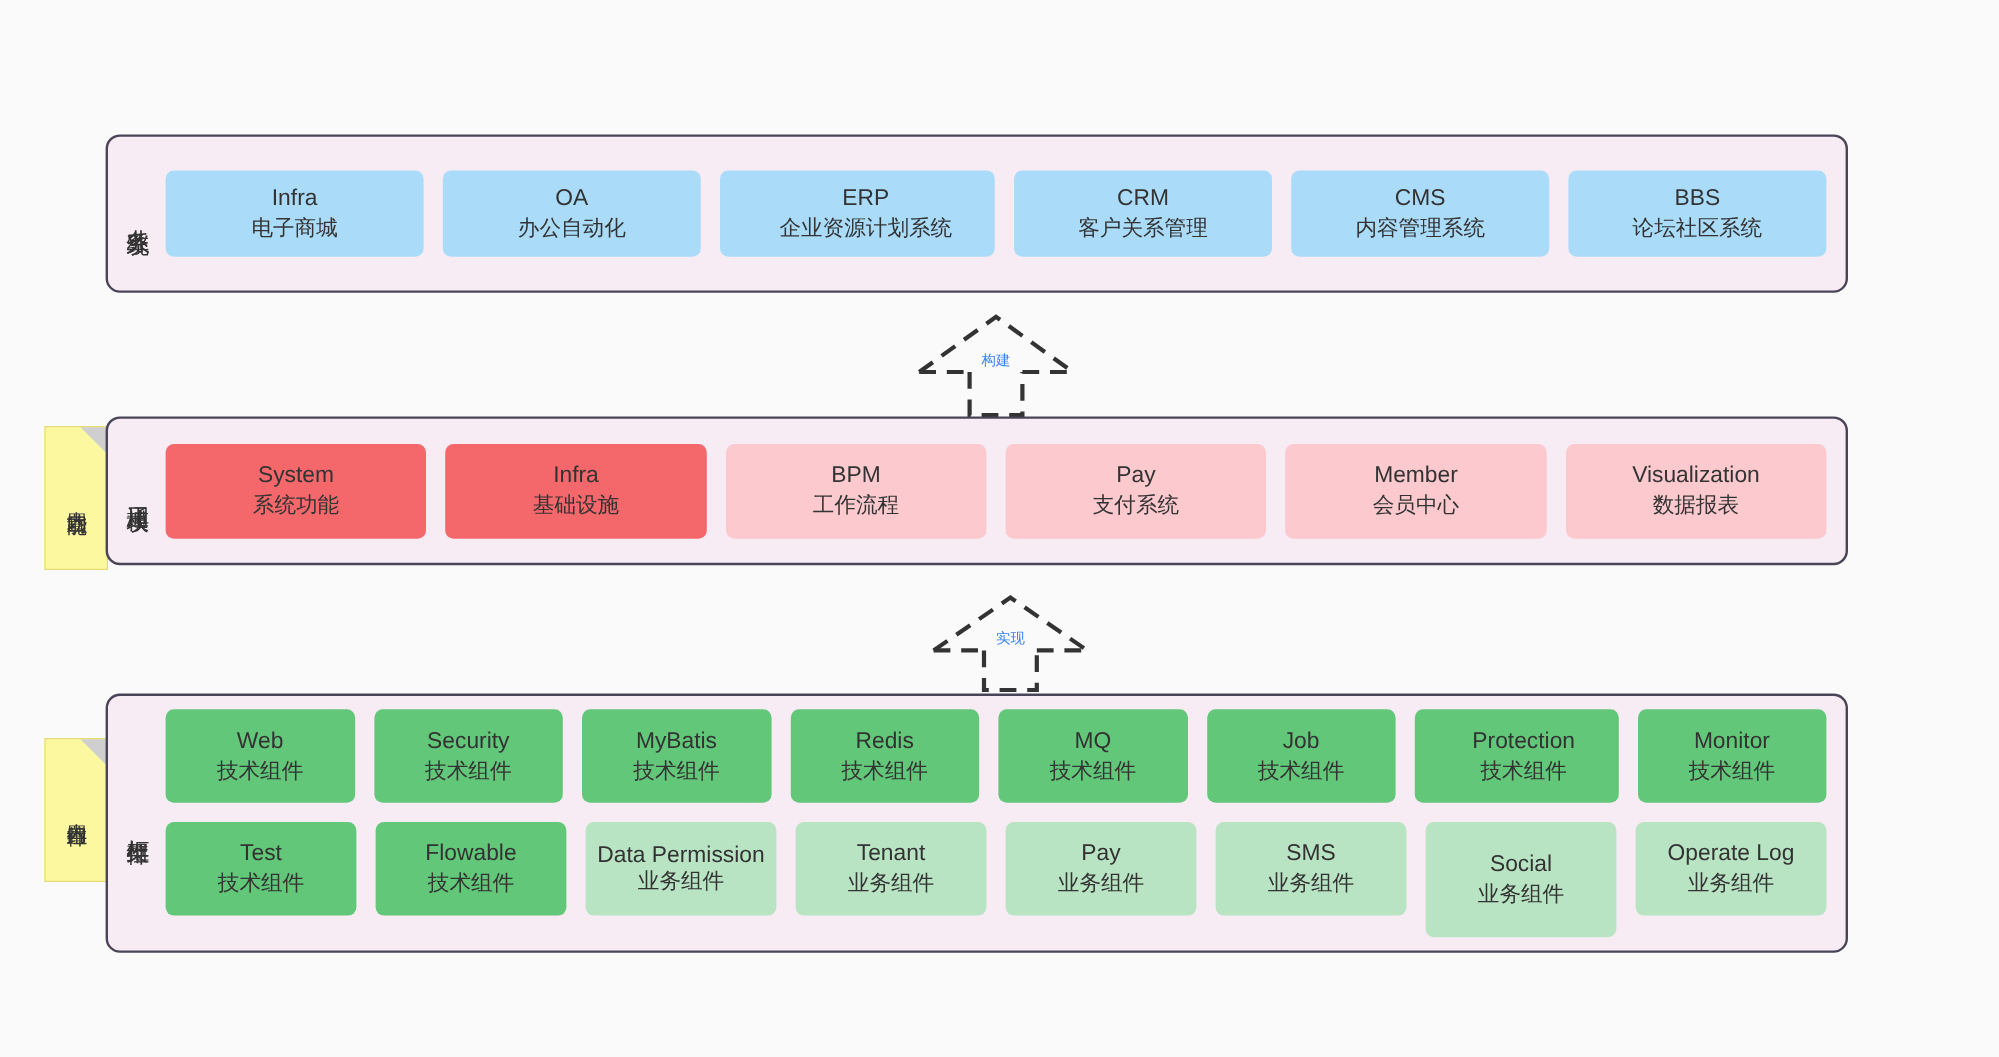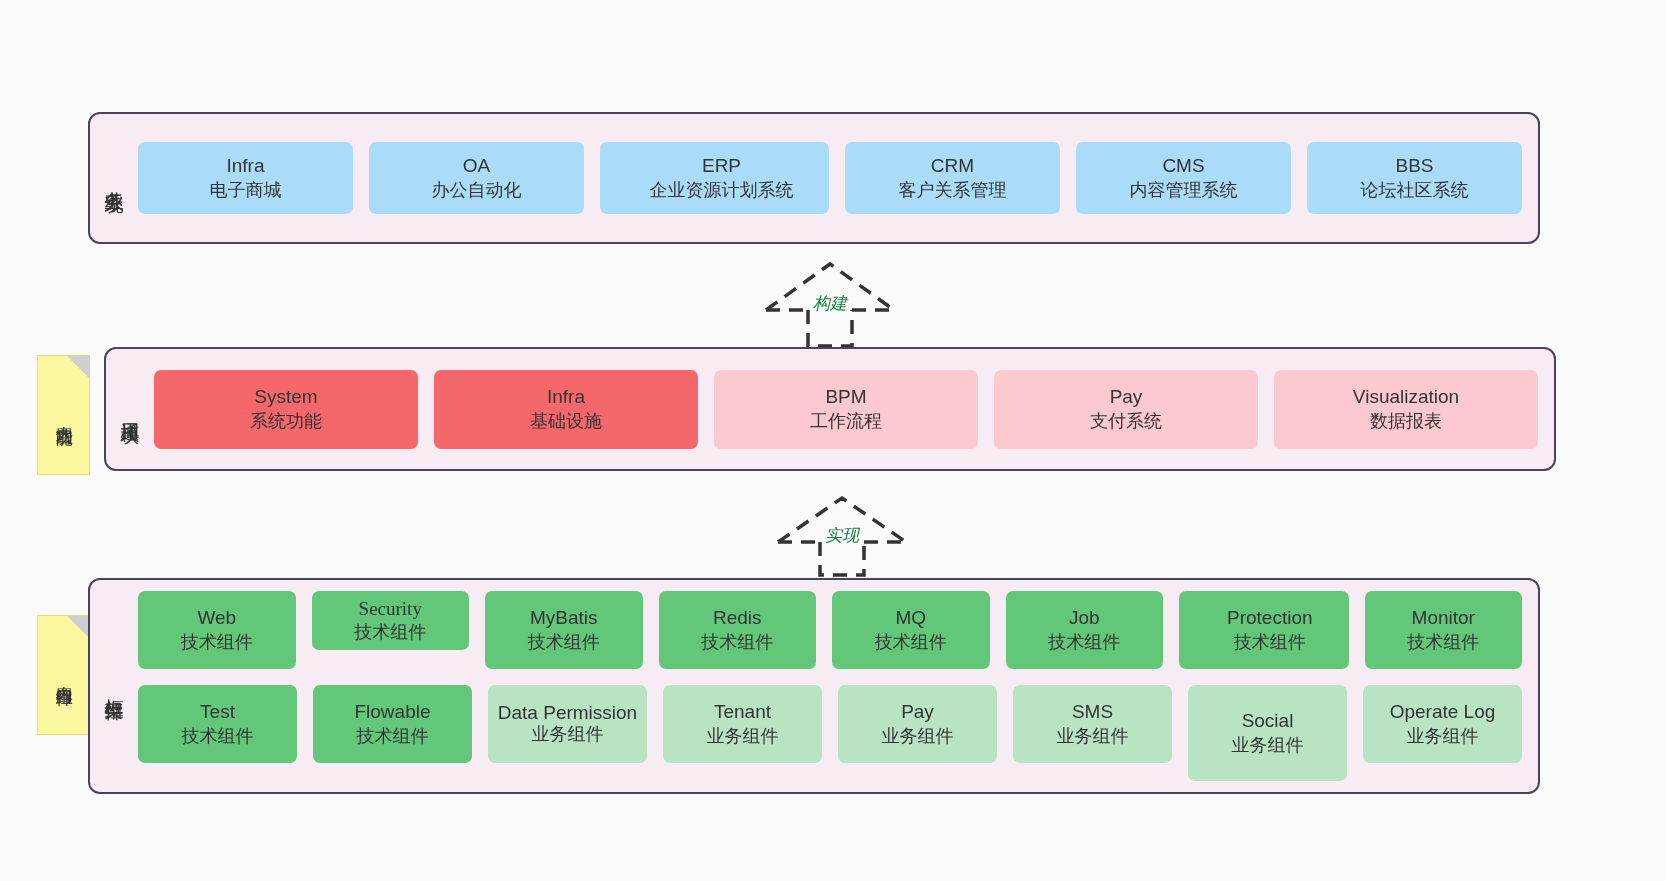--- a/index.html
+++ b/index.html
@@ -127,26 +127,25 @@
 
   
   .connector {
     position: absolute;
   }
   .connector svg { display: block; }
   .connector .conn-label {
     position: absolute;
     left: 50%;
     transform: translateX(-50%);
-    font-size: 17px;
-    color: #15803d;
+    font-size: 12px;
+    color: #3b82f6;
     background: transparent;
     white-space: nowrap;
     user-select: none;
-    font-style: italic;
   }
 </style>
 </head>
 <body>
 
 <div id="canvas">
 
   <div class="layer" id="layer-business" style="left:88px; top:112px; width:1452px; height:132px;">
     <div class="layer-label">业务系统</div>
     <div class="layer-body">
@@ -188,39 +187,43 @@
       <path d="M 6 52 L 48 52 M 92 52 L 134 52" fill="none" stroke="#333333" stroke-width="3.5" stroke-dasharray="14 9" stroke-linecap="butt"></path>
     </svg>
     <span class="conn-label" style="top:34px; left:70px; background:#fafafa; padding:0 2px;">构建</span>
   </div>
 
   <div class="sticky" style="left:37px; top:355px; width:53px; height:120px;">
     <span class="fold"></span>
     <span class="sticky-text">内置功能</span>
   </div>
 
-  <div class="layer" id="layer-common" style="left:88px; top:347px; width:1452px; height:124px;margin-left:16px;">
+  <div class="layer" id="layer-common" style="left:88px; top:347px; width:1452px; height:124px;">
     <div class="layer-label">通用模块</div>
     <div class="layer-body">
       <div class="row">
         <div class="node red-strong" style="height:79px;">
           <span class="title">System</span>
           <span class="sub">系统功能</span>
         </div>
         <div class="node red-strong" style="height:79px;">
           <span class="title">Infra</span>
           <span class="sub">基础设施</span>
         </div>
         <div class="node red-light" style="height:79px;">
           <span class="title">BPM</span>
           <span class="sub">工作流程</span>
         </div>
         <div class="node red-light" style="height:79px;">
           <span class="title">Pay</span>
           <span class="sub">支付系统</span>
+        </div>
+        <div class="node red-light" style="height:79px;">
+          <span class="title">Member</span>
+          <span class="sub">会员中心</span>
         </div>
         <div class="node red-light" style="height:79px;">
           <span class="title">Visualization</span>
           <span class="sub">数据报表</span>
         </div>
       </div>
     </div>
   </div>
 
   <div class="connector" style="left:772px; top:492px; width:140px; height:85px;">
@@ -238,21 +241,21 @@
   </div>
 
   <div class="layer" id="layer-framework" style="left:88px; top:578px; width:1452px; height:216px;justify-content:space-between;">
     <div class="layer-label">框架组件</div>
     <div class="layer-body" style="gap:16px;">
       <div class="row">
         <div class="node green-strong" style="height:78px;">
           <span class="title">Web</span>
           <span class="sub">技术组件</span>
         </div>
-        <div class="node green-strong" style="height:59px;font-family:Liberation Serif, serif;">
+        <div class="node green-strong" style="height:78px;">
           <span class="title">Security</span>
           <span class="sub">技术组件</span>
         </div>
         <div class="node green-strong" style="height:78px;">
           <span class="title">MyBatis</span>
           <span class="sub">技术组件</span>
         </div>
         <div class="node green-strong" style="height:78px;">
           <span class="title">Redis</span>
           <span class="sub">技术组件</span>

